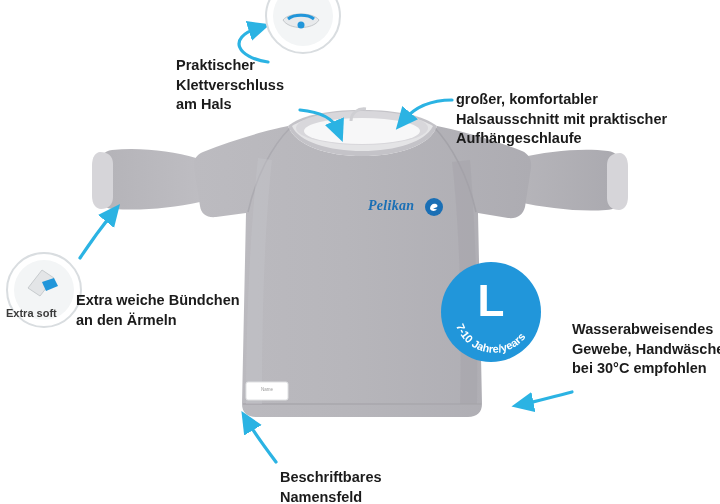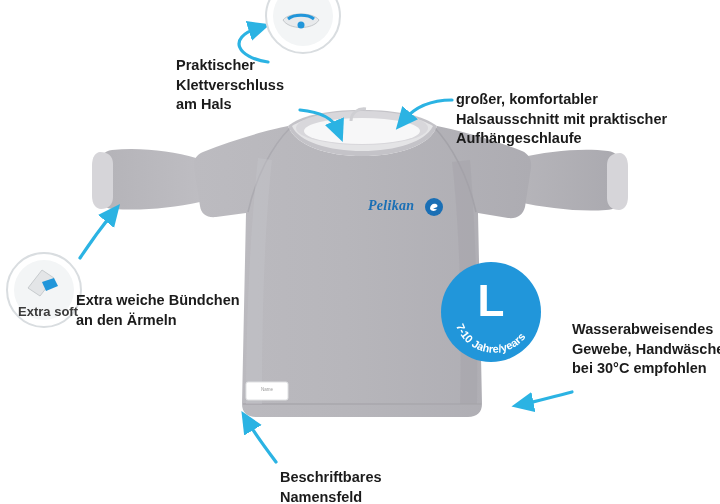--- a/index.html
+++ b/index.html
@@ -89,22 +89,22 @@
     position: absolute;
     left: 6px; top: 6px;
     width: 60px; height: 60px;
     border-radius: 50%;
     background: #f3f5f6;
   }
   .badge-soft .badge-text {
     position: absolute;
     left: 0; bottom: 5px;
     width: 72px;
-    text-align: right;
-    font-size: 13px;
+    text-align: left;
+    font-size: 11px;
     font-weight: bold;
     color: #3b3b3b;
   }
 
   
   .size-badge {
     position: absolute;
     left: 441px;
     top: 262px;
     width: 100px;

